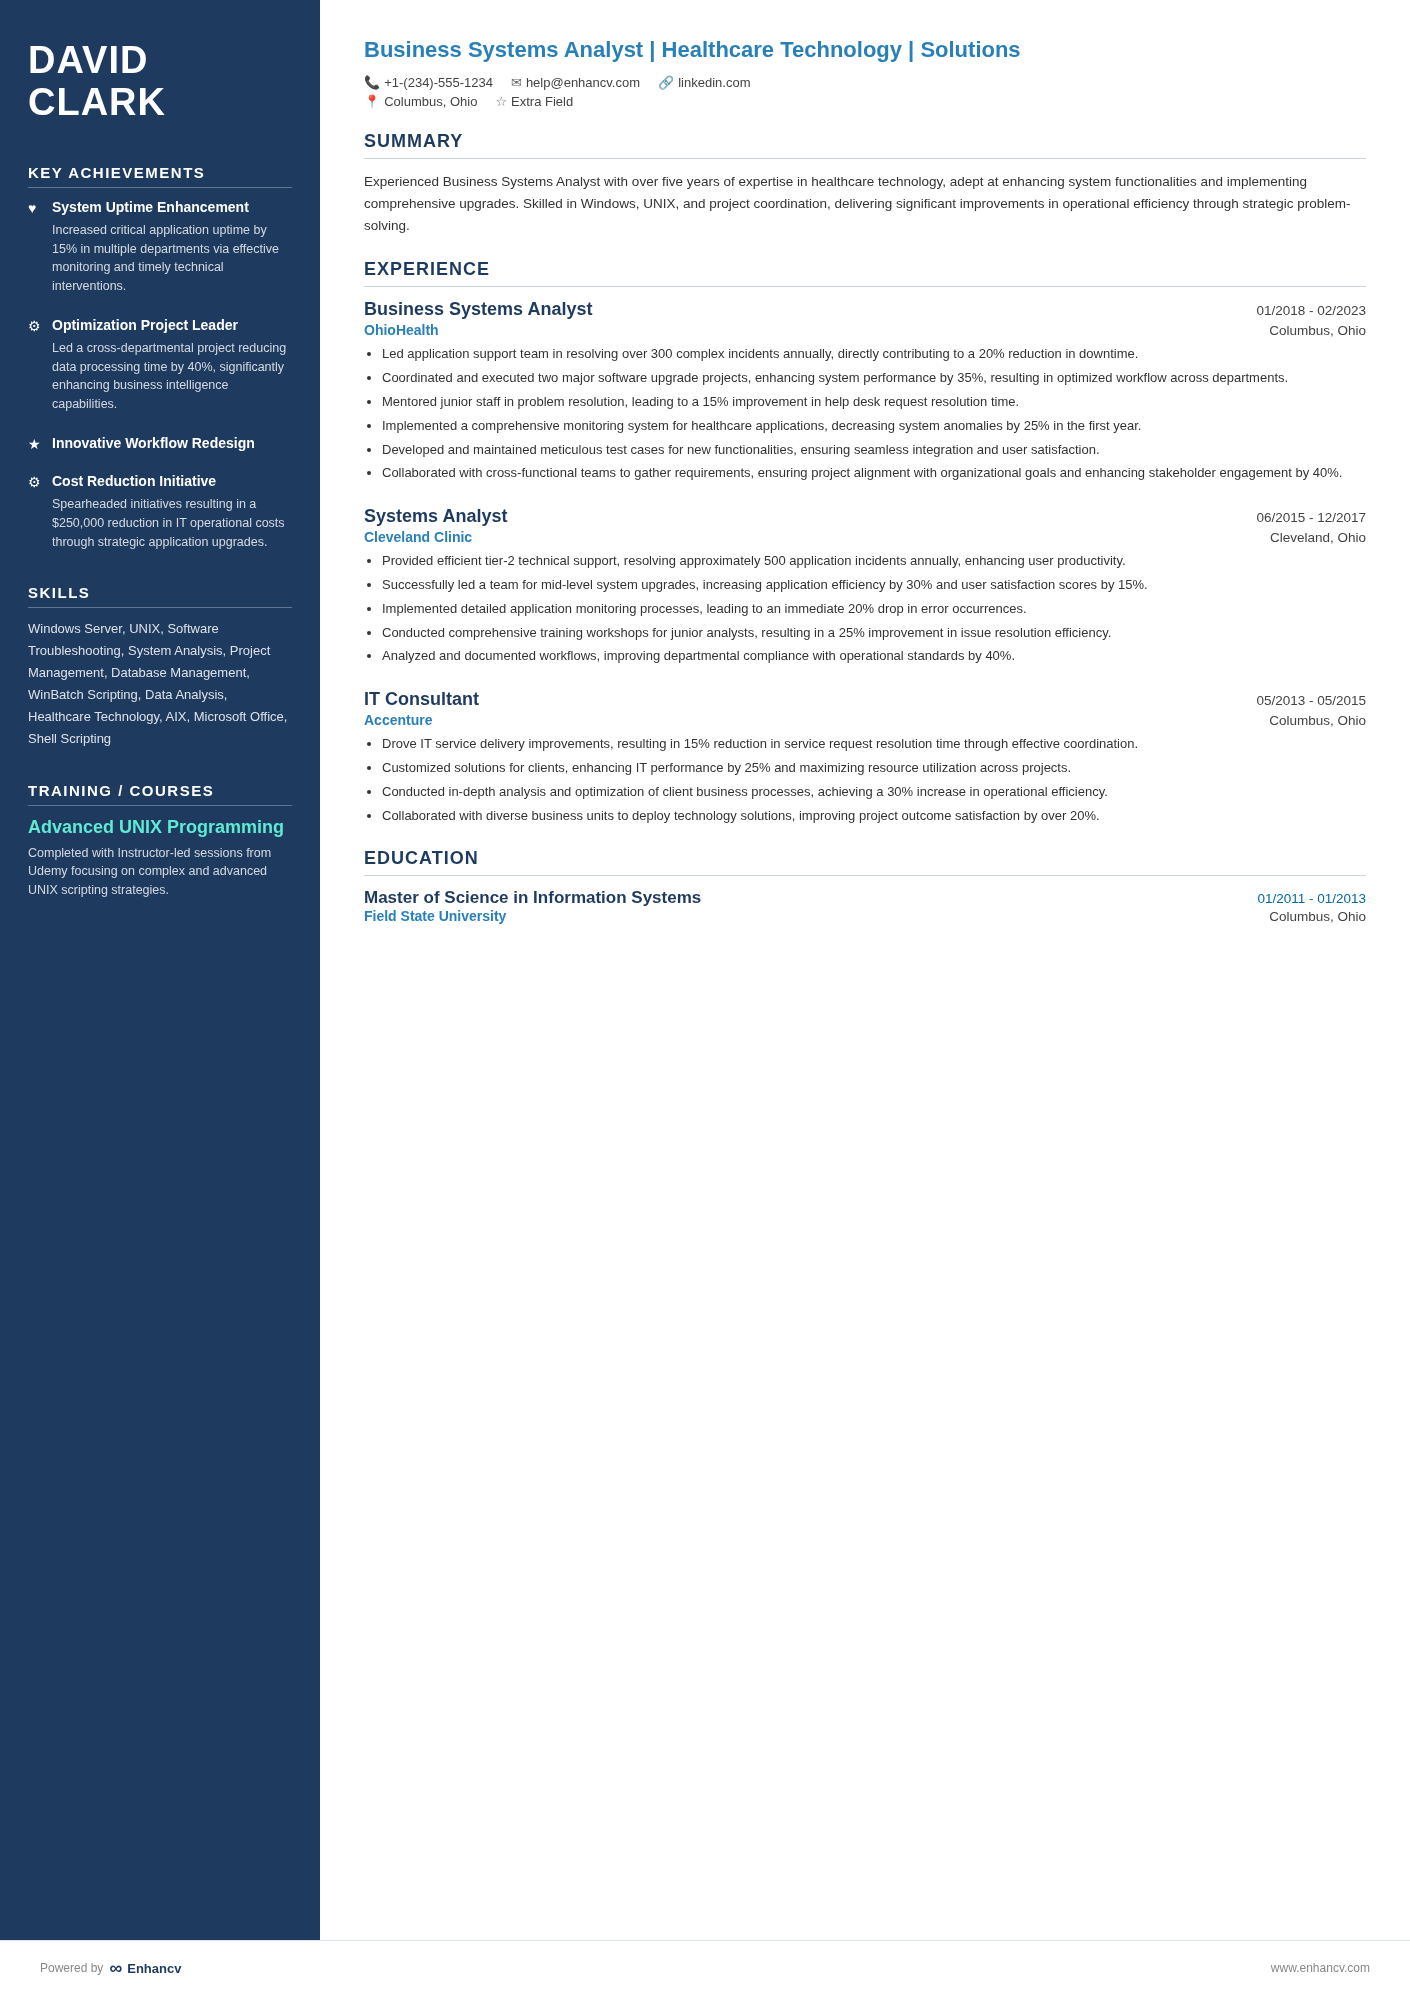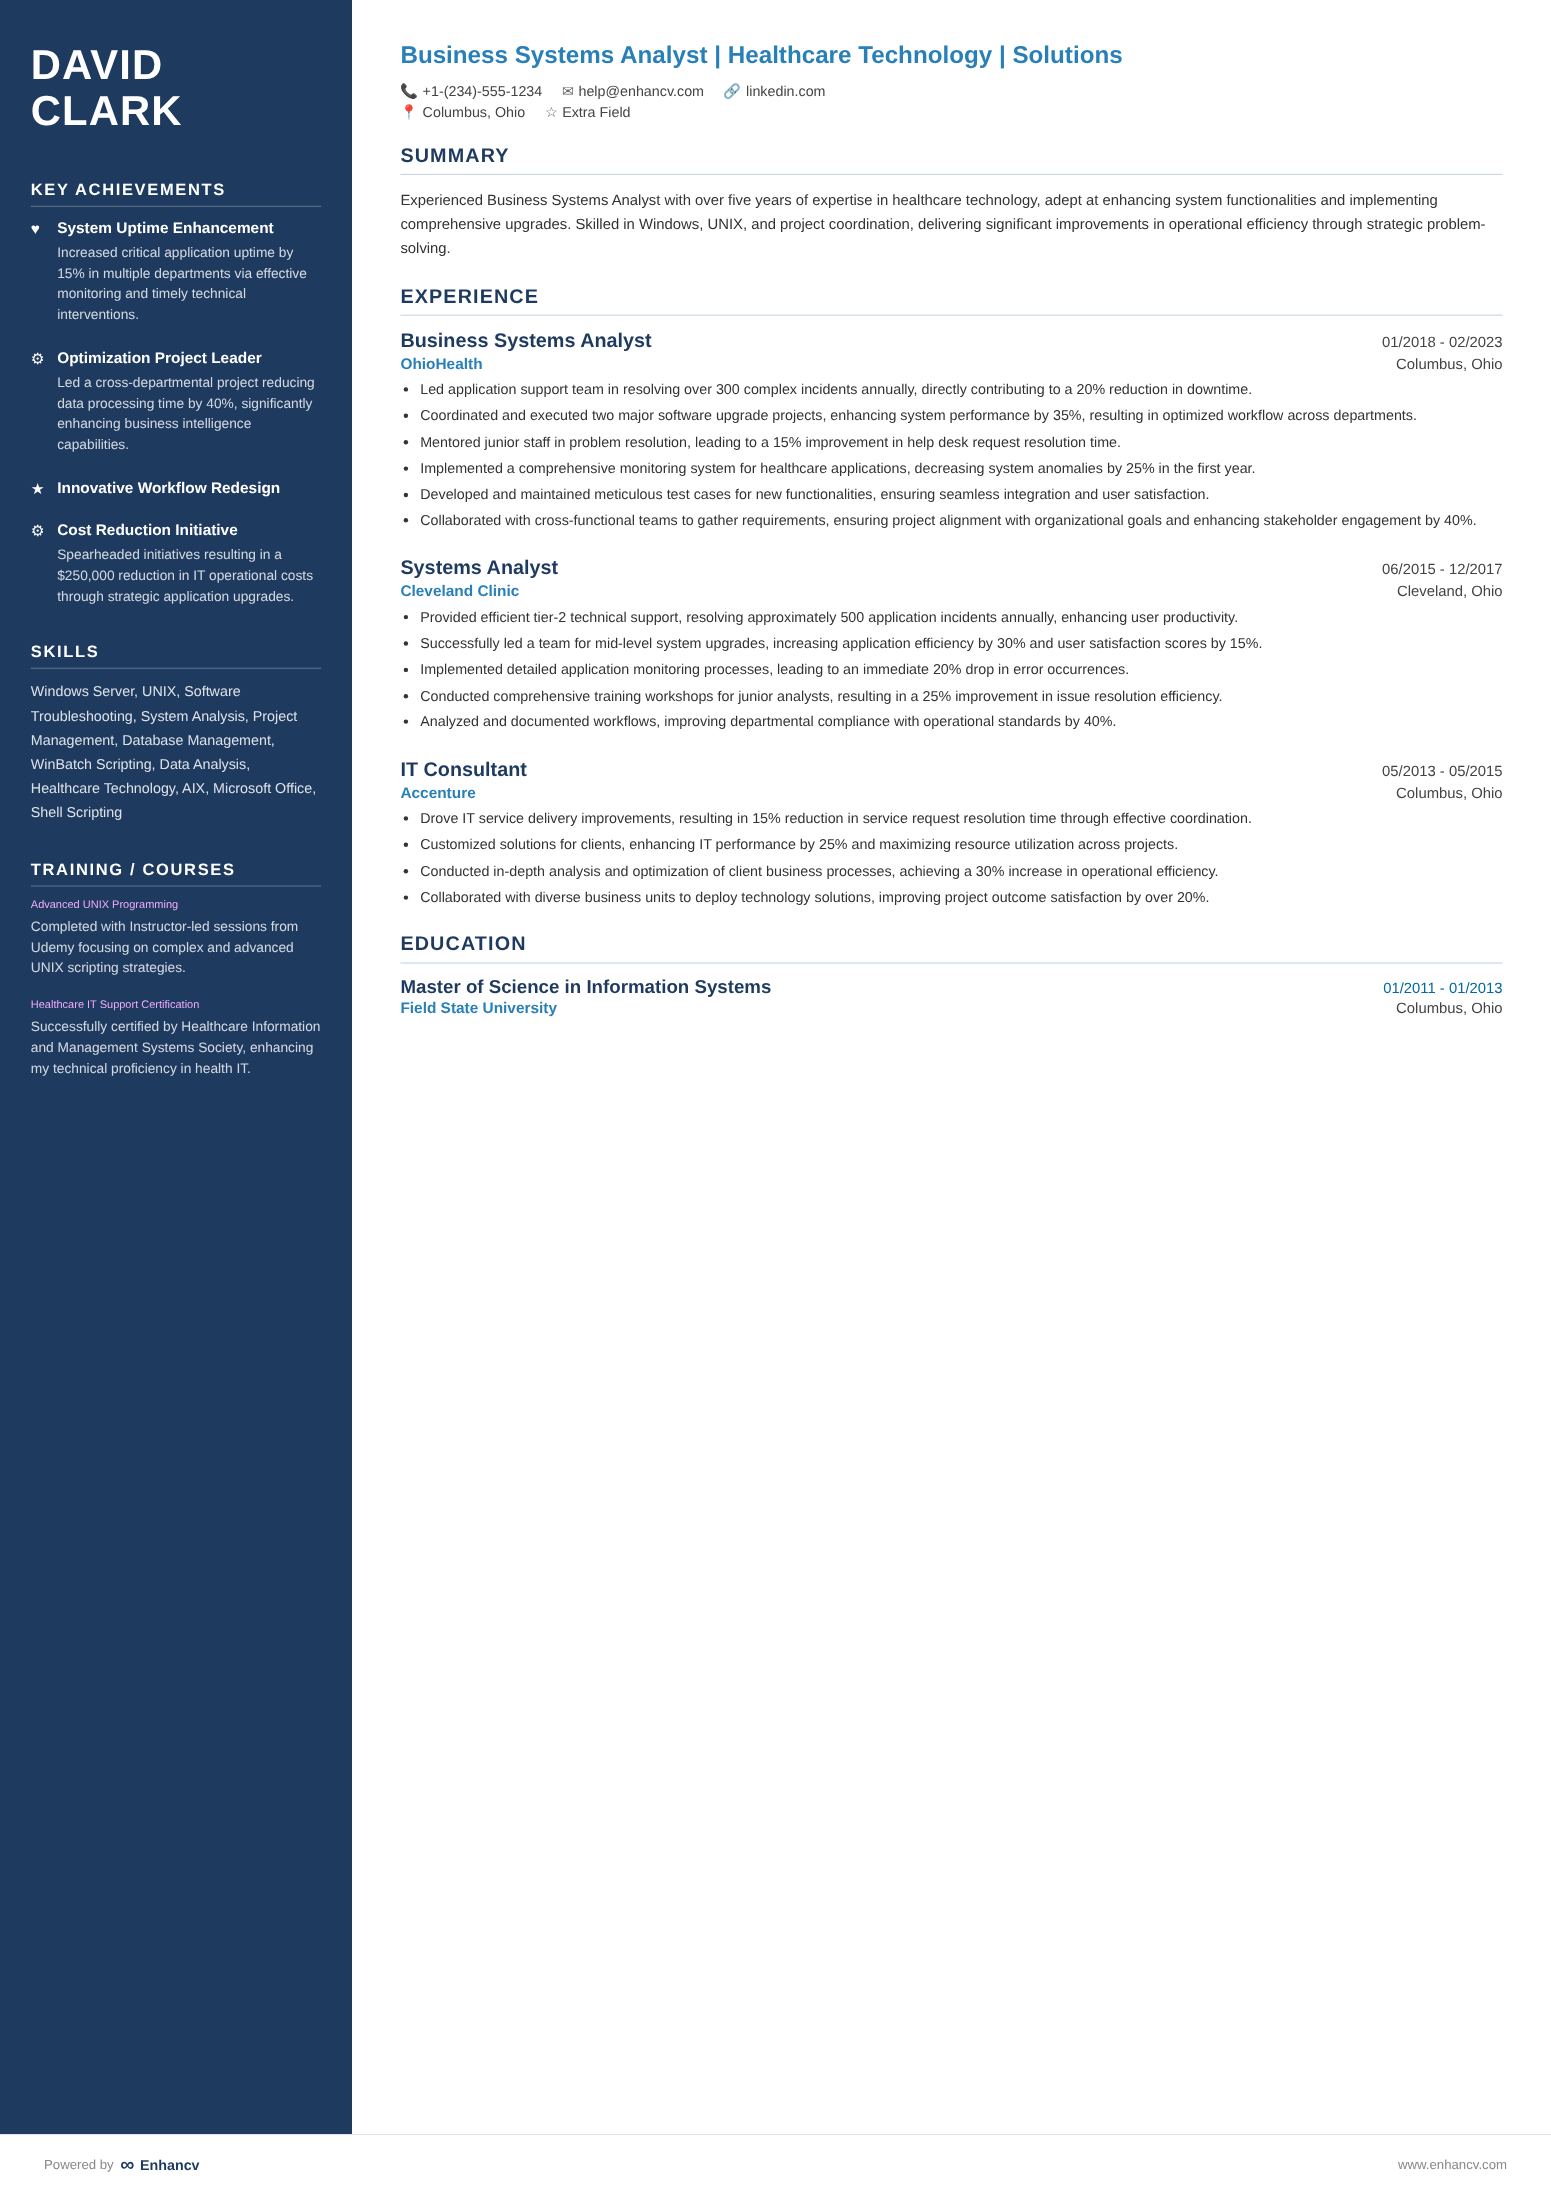--- a/index.html
+++ b/index.html
@@ -75,23 +75,23 @@
     }
     .skills-text {
       font-size: 13px;
       color: rgba(255,255,255,0.85);
       line-height: 1.7;
     }
     .training-item {
       margin-bottom: 18px;
     }
     .training-title {
-      font-size: 10px;
-      font-weight: 400;
-      color: #f0abfc;
+      font-size: 18px;
+      font-weight: 700;
+      color: #5eead4;
       margin-bottom: 4px;
       line-height: 1.3;
     }
     .training-desc {
       font-size: 12.5px;
       color: rgba(255,255,255,0.8);
       line-height: 1.5;
     }
 
     
@@ -299,24 +299,20 @@
       <div class="sidebar-section-title">SKILLS</div>
       <div class="skills-text">Windows Server, UNIX, Software Troubleshooting, System Analysis, Project Management, Database Management, WinBatch Scripting, Data Analysis, Healthcare Technology, AIX, Microsoft Office, Shell Scripting</div>
     </div>
 
     <div class="sidebar-section">
       <div class="sidebar-section-title">TRAINING / COURSES</div>
       <div id="training-list">
           <div class="training-item">
       <div class="training-title">Advanced UNIX Programming</div>
       <div class="training-desc">Completed with Instructor-led sessions from Udemy focusing on complex and advanced UNIX scripting strategies.</div>
-    </div>
-          <div class="training-item">
-      <div class="training-title">Healthcare IT Support Certification</div>
-      <div class="training-desc">Successfully certified by Healthcare Information and Management Systems Society, enhancing my technical proficiency in health IT.</div>
     </div>
         </div>
     </div>
   </div>
 
   <div class="main-content">
 
     <div class="job-title-header">
       <div class="job-title-text">Business Systems Analyst | Healthcare Technology | Solutions</div>
       <div class="contact-row">

